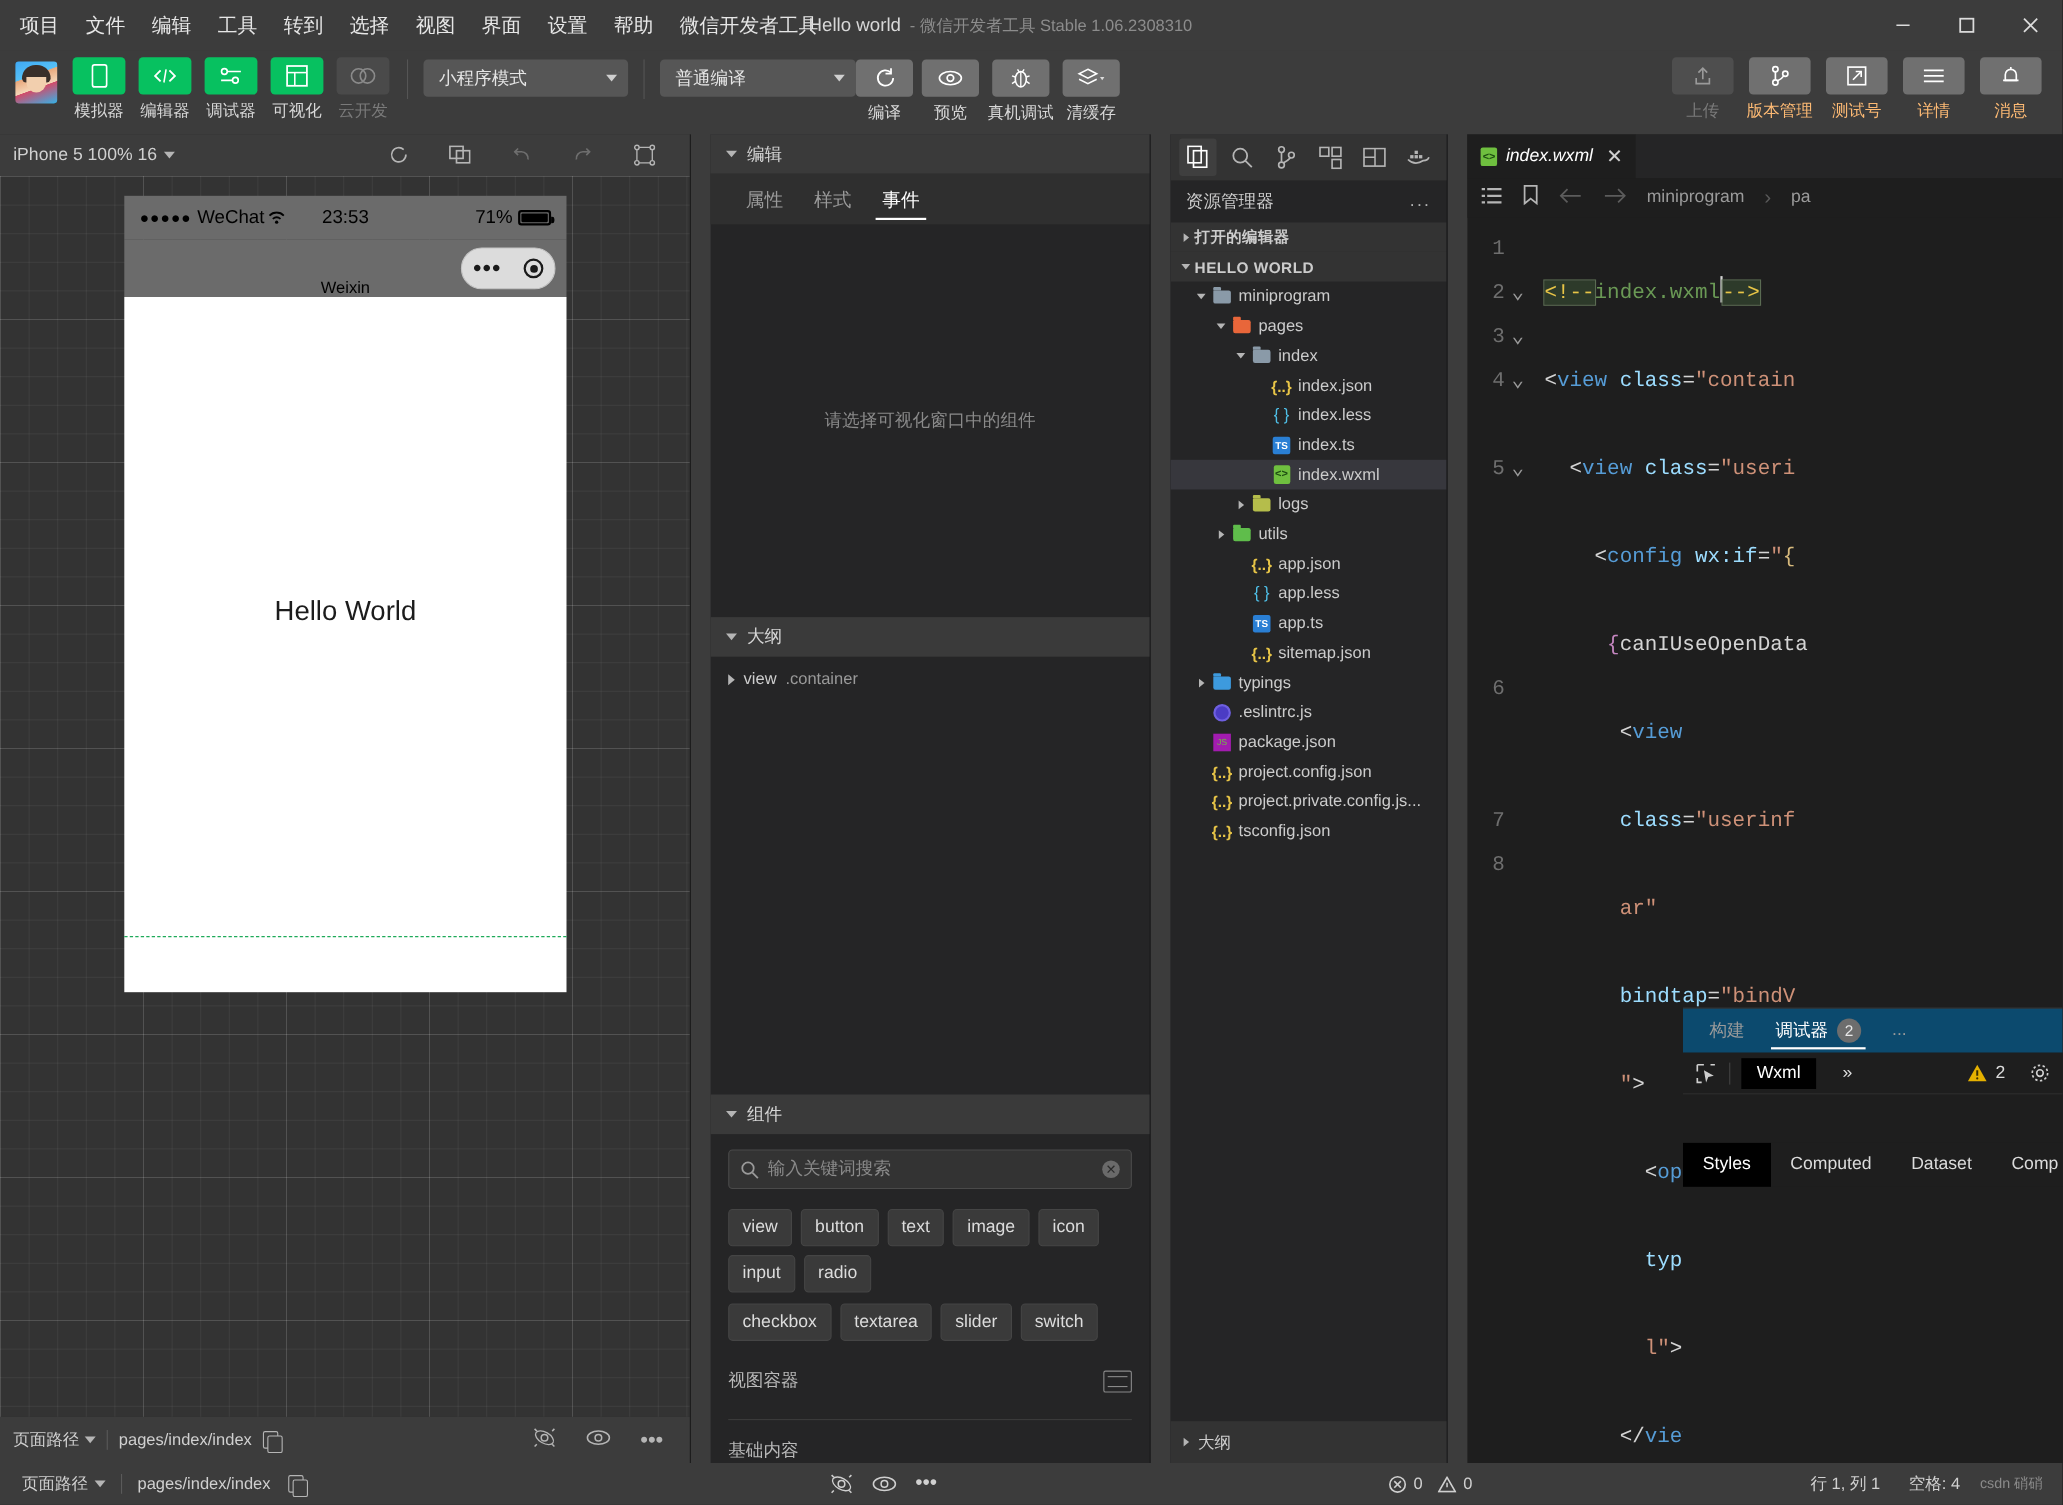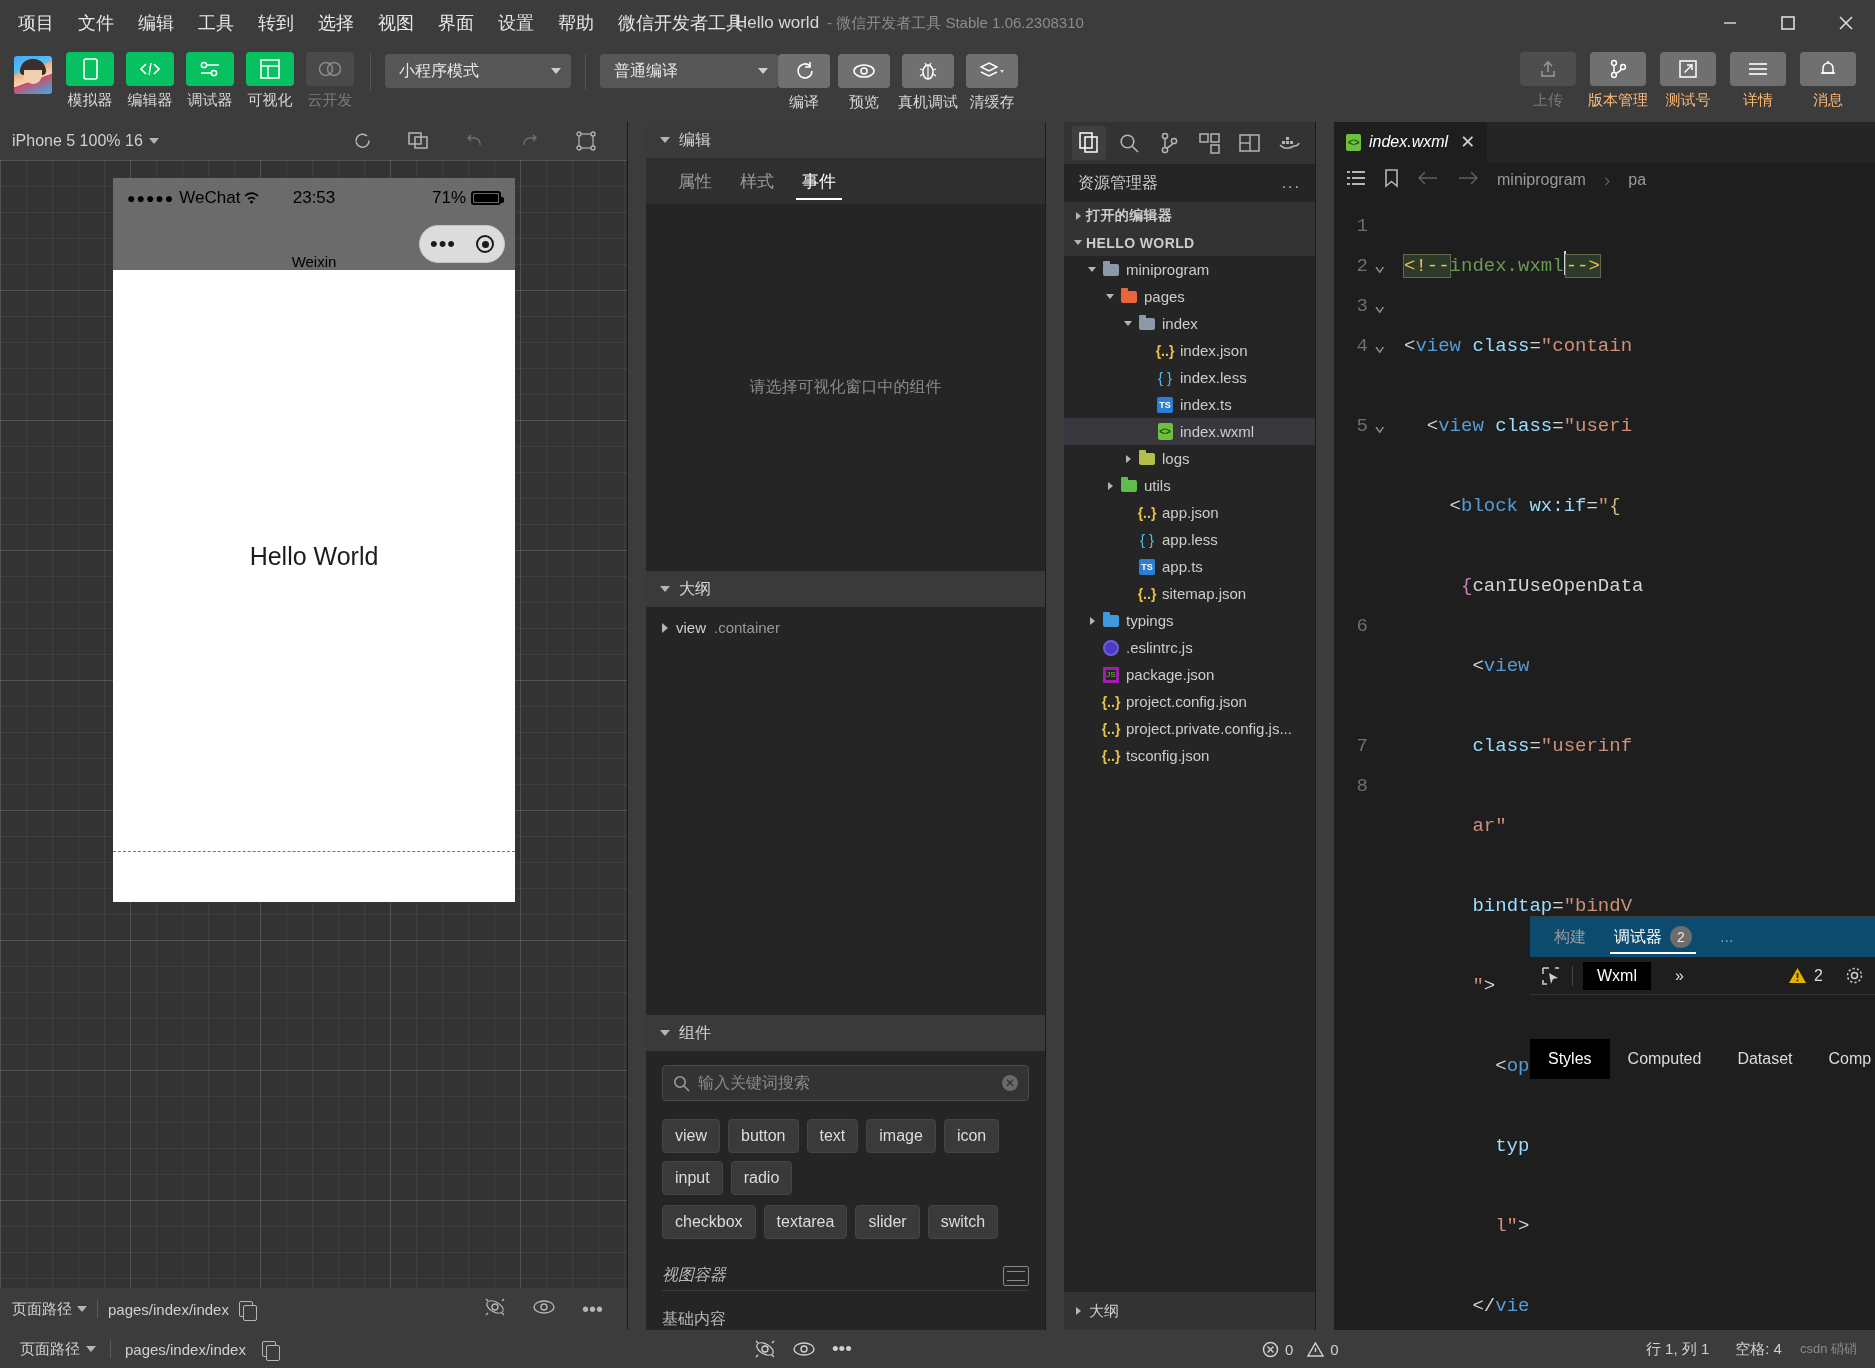--- a/index.html
+++ b/index.html
@@ -156,21 +156,21 @@
   }
   .search-wrap input::placeholder { color: #8a8a8a; }
   .clear-x { width: 16px; height: 16px; border-radius: 50%; background: #6a6a6a; color: #2b2b2b;
              display:flex; align-items:center; justify-content:center; font-size: 12px; cursor:pointer;}
   .chip-rows { margin-top: 18px; display: flex; flex-direction: column; gap: 10px; }
   .chip-row { display: flex; gap: 8px; flex-wrap: wrap; }
   .chip {
     background: #3a3a3a; border-radius: 4px; padding: 7px 12px; font-size: 16px; color: #dcdcdc;
     cursor: pointer; border: 1px solid #454545;
   }
-  .grp-row { margin-top: 26px; display:flex; align-items:center; font-size:16px; color:#b9b9b9; padding-bottom: 4px; border-bottom: 1px solid #3a3a3a; font-style: italic;}
+  .grp-row { margin-top: 26px; display:flex; align-items:center; font-size:16px; color:#b9b9b9; padding-bottom: 24px; border-bottom: 1px solid #3a3a3a;}
   .grp-row .boxico { margin-left:auto; width: 26px; height: 20px; border:1px solid #8a8a8a; border-radius:2px; position:relative;}
   .grp-row .boxico::after{content:'';position:absolute;left:3px;top:4px;right:3px;bottom:4px;border-top:1px solid #8a8a8a;border-bottom:1px solid #8a8a8a;}
   .grp-row2 { margin-top: 18px; font-size:16px; color:#b9b9b9; }
 
   
   .exp-col { width: 252px; flex: 0 0 252px; display: flex; flex-direction: column; background: #252526; border-right: 1px solid #1b1b1b; }
   .exp-activity { height: 42px; flex: 0 0 42px; background: #333333; display: flex; align-items: center; padding: 0 8px; gap: 6px; }
   .act-ico { width: 34px; height: 34px; display:flex; align-items:center; justify-content:center; cursor:pointer; border-radius:3px;}
   .act-ico.sel { background: #3f3f3f; }
   .exp-title { height: 38px; flex: 0 0 38px; display: flex; align-items: center; padding: 0 14px; font-size: 16px; color: #cccccc; }
@@ -189,21 +189,21 @@
   .fldr.green { background: #b5bd4b; } .fldr.green::before { background:#b5bd4b; }
   .fldr.green2 { background: #5fbd4b; } .fldr.green2::before { background:#5fbd4b; }
   .fldr.blue { background: #3d9ade; } .fldr.blue::before { background:#3d9ade; }
   .ic-json { color: #e8c547; font-size: 14px; font-weight: bold; }
   .ic-less { color: #4fc1e9; font-size: 15px; }
   .ic-ts { width: 16px; height: 16px; background: #2a7fd4; color: #fff; font-size: 9px; font-weight: bold;
            display:flex; align-items:center; justify-content:center; border-radius: 2px; }
   .ic-wxml { width: 15px; height: 17px; background: #6fbf3f; border-radius: 2px; color: #1d4d12; font-size: 10px;
              display:flex; align-items:center; justify-content:center; font-weight:bold;}
   .ic-eslint { width: 16px; height: 16px; border-radius: 50%; background: #4b3cc4; border: 2px solid #6e5fe0; }
-  .ic-node { width: 16px; height: 16px; border: 3px solid #a21caf; color: #6fbf3f; font-size: 8px;
+  .ic-node { width: 16px; height: 16px; border: 8px solid #a21caf; color: #6fbf3f; font-size: 8px;
              display:flex;align-items:center;justify-content:center; }
   .exp-outline { height: 38px; flex: 0 0 38px; background: #333333; display: flex; align-items: center; gap: 8px; padding: 0 12px; font-size: 15px; color: #cccccc; cursor:pointer;}
 
   
   .ed-col { flex: 1; display: flex; flex-direction: column; background: #1e1e1e; min-width: 0; }
   .ed-tabs { height: 40px; flex: 0 0 40px; background: #252526; display: flex; align-items: stretch; }
   .ed-tab { background: #1e1e1e; display: flex; align-items: center; gap: 8px; padding: 0 12px; font-size: 16px; color: #ffffff; font-style: italic; cursor: pointer;}
   .ed-tab .x { font-size: 18px; color: #cfcfcf; font-style: normal; margin-left: 4px; }
   .bread { height: 36px; flex: 0 0 36px; display: flex; align-items: center; gap: 18px; padding: 0 12px; background:#1e1e1e; color: #9a9a9a; font-size: 16px; }
   .bread .arrow { color: #5a5a5a; font-size: 19px; }
@@ -907,21 +907,21 @@
           <div>&nbsp;</div>
           <div>&nbsp;</div>
           <div>&nbsp;</div>
           <div>&nbsp;</div>
           <div>&nbsp;</div>
         </div>
         <div class="codetext">
 <div><span class="k-comd hl">&lt;!--</span><span class="k-com">index.wxml</span><span class="caretline"></span><span class="k-comd hl">--&gt;</span></div>
 <div><span class="k-punc">&lt;</span><span class="k-tag">view</span> <span class="k-attr">class</span><span class="k-punc">=</span><span class="k-str">"contain</span></div>
 <div>  <span class="k-punc">&lt;</span><span class="k-tag">view</span> <span class="k-attr">class</span><span class="k-punc">=</span><span class="k-str">"useri</span></div>
-<div>    <span class="k-punc">&lt;</span><span class="k-tag">block</span> <span class="k-attr">wx:if</span><span class="k-punc">=</span><span class="k-str">"</span><span class="k-brace">{</span></div>
+<div>    <span class="k-punc">&lt;</span><span class="k-tag">config</span> <span class="k-attr">wx:if</span><span class="k-punc">=</span><span class="k-str">"</span><span class="k-brace">{</span></div>
 <div>     <span class="k-pink">{</span><span class="k-punc">canIUseOpenData</span></div>
 <div>      <span class="k-punc">&lt;</span><span class="k-tag">view</span></div>
 <div>      <span class="k-attr">class</span><span class="k-punc">=</span><span class="k-str">"userinf</span></div>
 <div>      <span class="k-str">ar"</span></div>
 <div>      <span class="k-attr">bindtap</span><span class="k-punc">=</span><span class="k-str">"bindV</span></div>
 <div>      <span class="k-str">"</span><span class="k-punc">&gt;</span></div>
 <div>        <span class="k-punc">&lt;</span><span class="k-tag">open-data</span></div>
 <div>        <span class="k-attr">type</span><span class="k-punc">=</span><span class="k-str">"userAv</span></div>
 <div>        <span class="k-str">l"</span><span class="k-punc">&gt;&lt;/</span><span class="k-tag">open-da</span></div>
 <div>      <span class="k-punc">&lt;/</span><span class="k-tag">view</span><span class="k-punc">&gt;</span></div>

